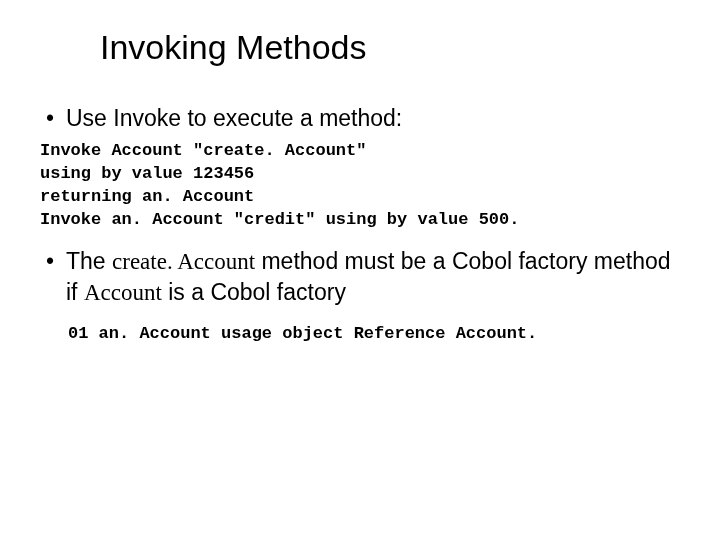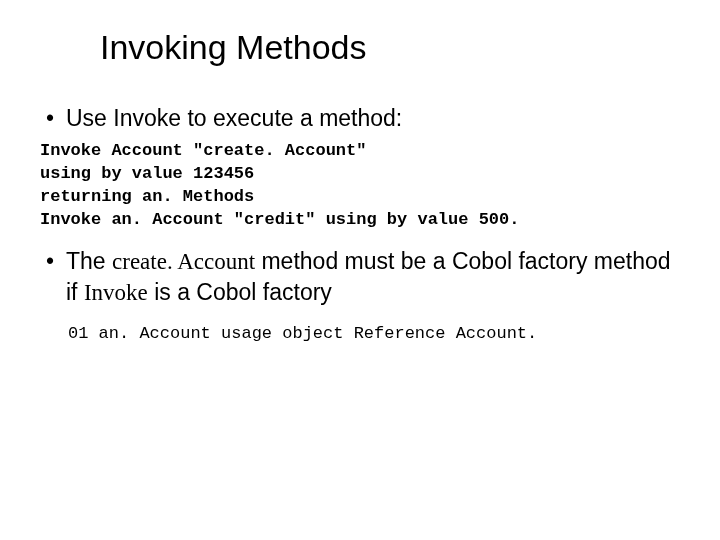--- a/index.html
+++ b/index.html
@@ -43,37 +43,37 @@
       font-size: 17px;
       line-height: 1.35;
       margin: 4px 0 14px 0;
       white-space: pre;
     }
     .mono {
       font-family: Liberation Serif, serif;
     }
     .indent-code {
       font-family: "Courier New", Courier, monospace;
-      font-weight: normal;
+      font-weight: bold;
       font-size: 17px;
       margin-top: 16px;
       padding-left: 28px;
     }
   </style>
 </head>
 <body>
 
 <h1 class="title">Invoking Methods</h1>
 
 <ul class="bullet-list">
   <li class="bullet-item">Use Invoke to execute a method:</li>
 </ul>
 
 <div class="code-block"><span>Invoke Account "create. Account"</span>
 <span>using by value 123456</span>
-<span>returning an. Methods</span>
+<span>returning an. Account</span>
 <span>Invoke an. Account "credit" using by value 500.</span></div>
 
 <ul class="bullet-list">
-  <li class="bullet-item"><span>The </span><span class="mono">create. Account</span><span> method must be a Cobol factory method if </span><span class="mono">Invoke</span><span> is a Cobol factory</span></li>
+  <li class="bullet-item"><span>The </span><span class="mono">create. Account</span><span> method must be a Cobol factory method if </span><span class="mono">Account</span><span> is a Cobol factory</span></li>
 </ul>
 
 <div class="indent-code">01 an. Account usage object Reference Account.</div>
 
 </body></html>

